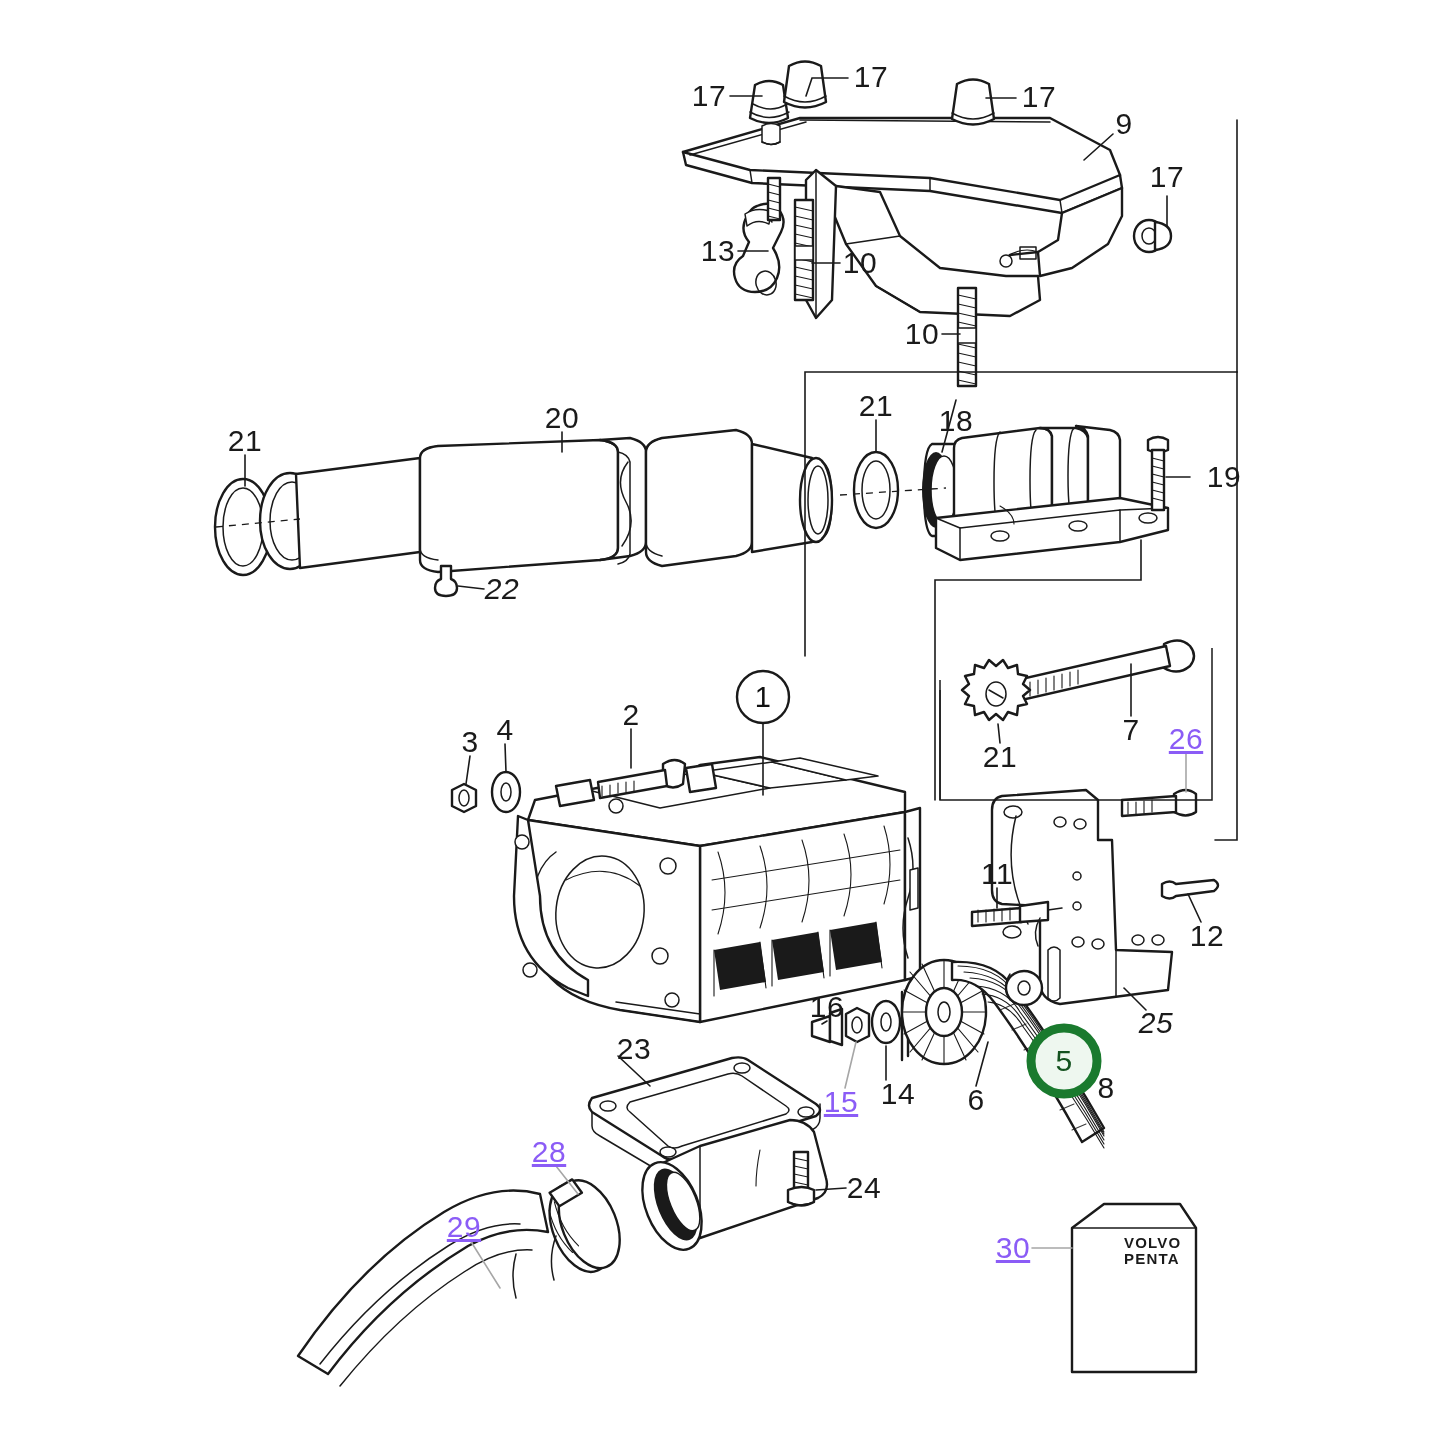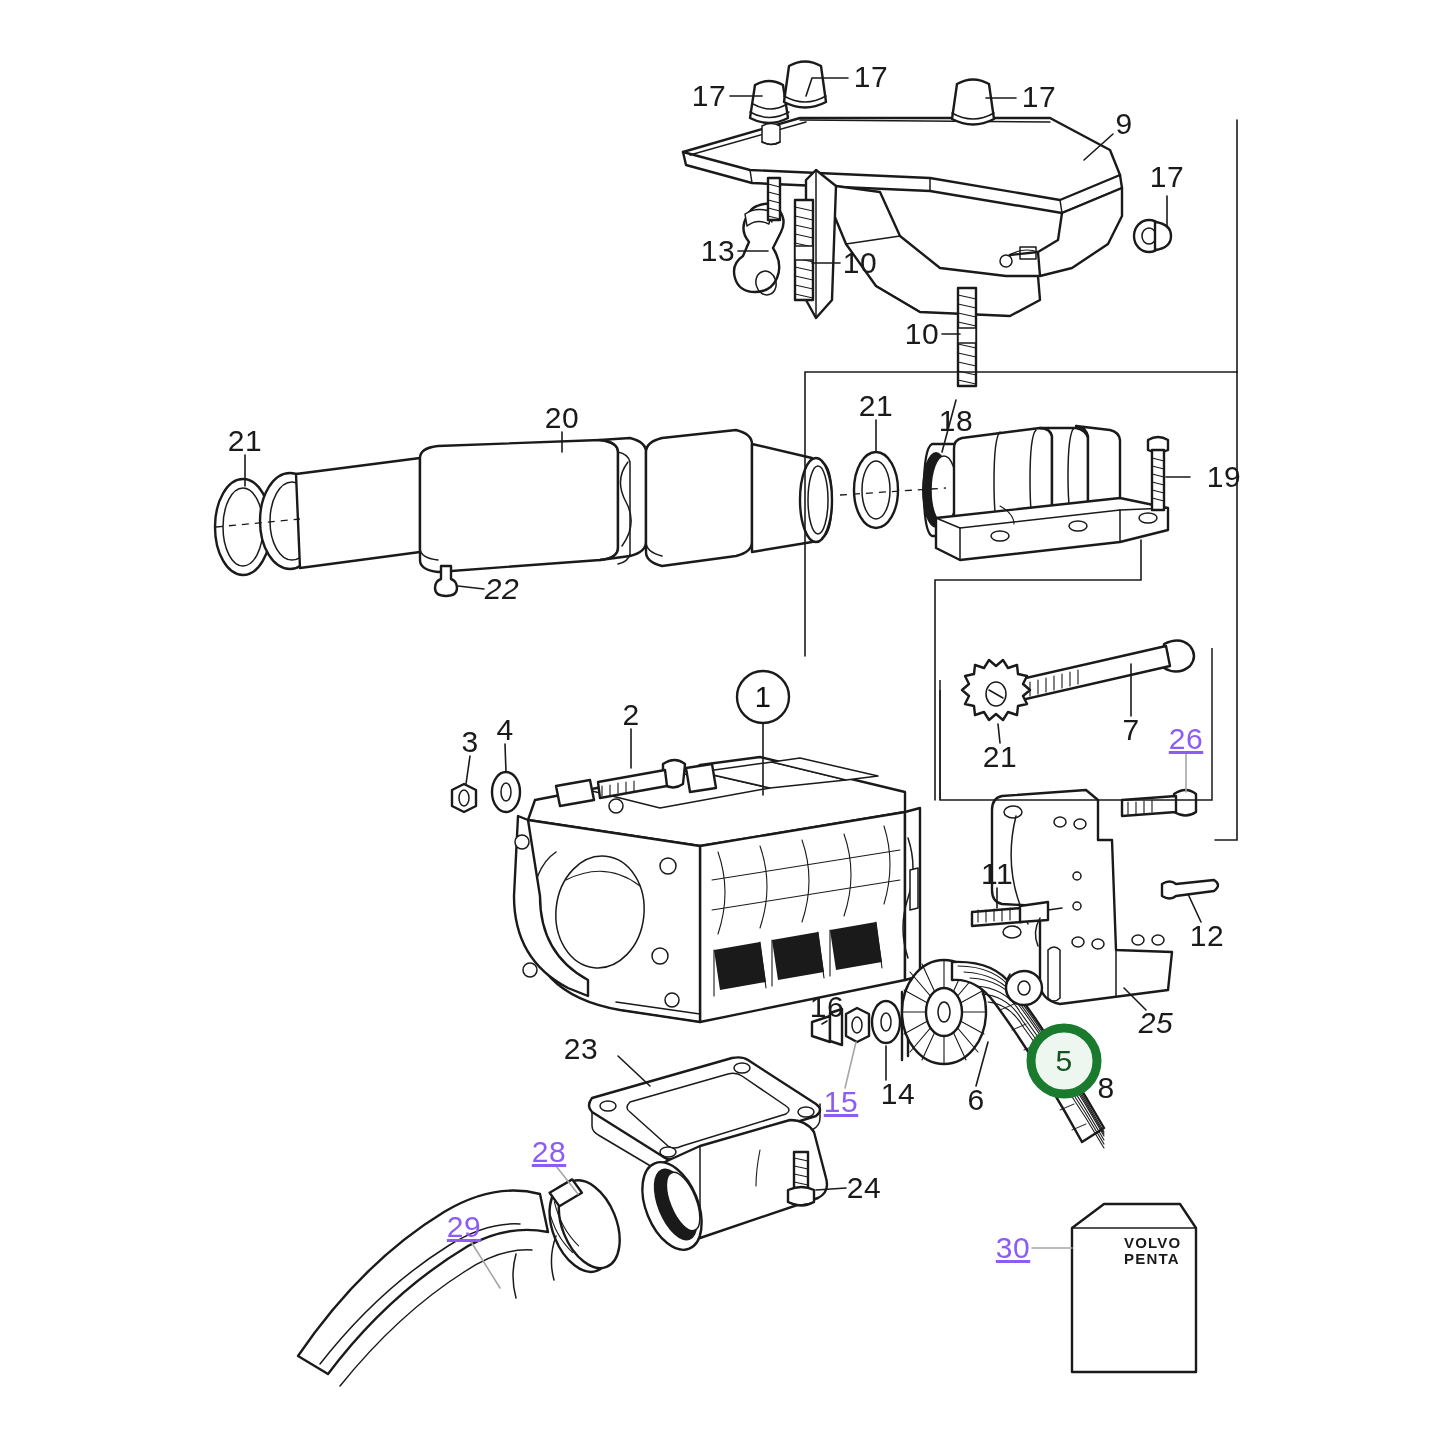--- a/index.html
+++ b/index.html
@@ -540,21 +540,21 @@
       <div class="lbl" style="left: 709px; top: 96px;">17</div>
       <div class="lbl" style="left: 871px; top: 77px;">17</div>
       <div class="lbl" style="left: 1039px; top: 97px;">17</div>
       <div class="lbl" style="left: 1167px; top: 177px;">17</div>
       <div class="lbl" style="left: 956px; top: 393px; margin-top: 28px;">18</div>
       <div class="lbl" style="left: 1208px; top: 477px; margin-left: 16px;">19</div>
       <div class="lbl" style="left: 562px; top: 418px;">20</div>
       <div class="lbl" style="left: 245px; top: 441px;">21</div>
       <div class="lbl" style="left: 876px; top: 406px;">21</div>
       <div class="lbl" style="left: 502px; top: 589px; font-style: italic;">22</div>
-      <div class="lbl" style="left: 581px; top: 1049px; text-align: right;">23</div>
+      <div class="lbl" style="left: 634px; top: 1049px; text-align: right;">23</div>
       <div class="lbl" style="left: 864px; top: 1188px;">24</div>
       <div class="lbl" style="left: 1156px; top: 1023px; font-style: italic;">25</div>
       <div class="lbl faint" style="left: 1186px; top: 739px;">26</div>
       <div class="lbl" style="left: 1000px; top: 757px;">21</div>
       <div class="lbl faint" style="left: 549px; top: 1152px;">28</div>
       <div class="lbl faint" style="left: 464px; top: 1227px;">29</div>
       <div class="lbl faint" style="left: 1013px; top: 1248px;">30</div>
     </div>
 
 </div>

